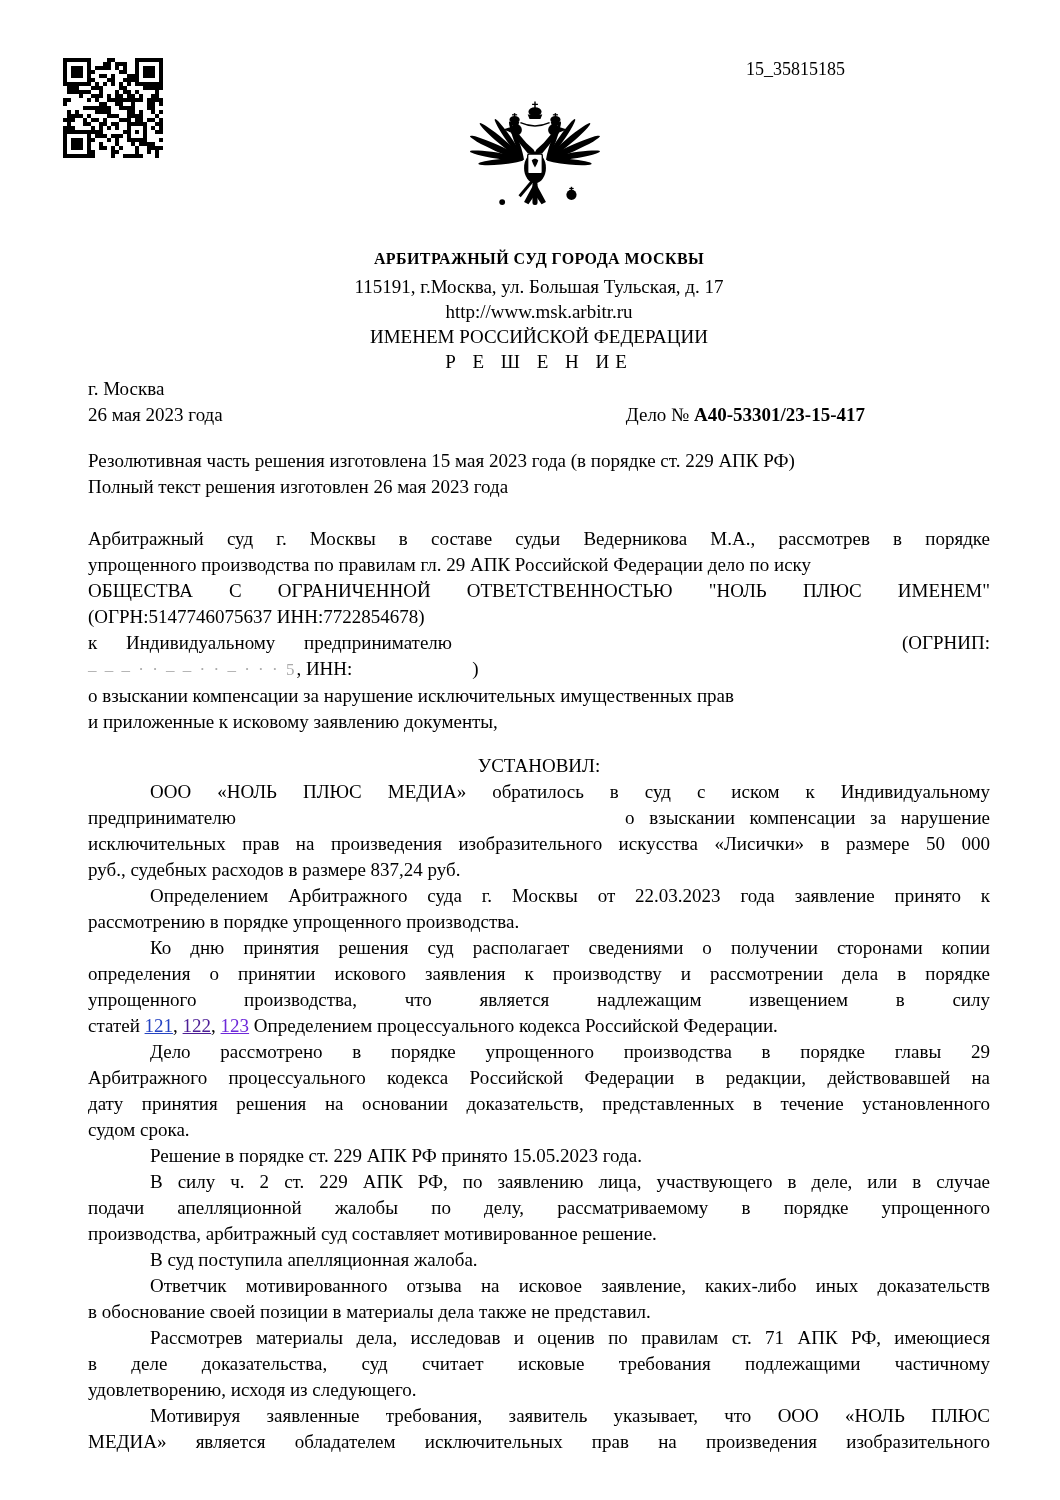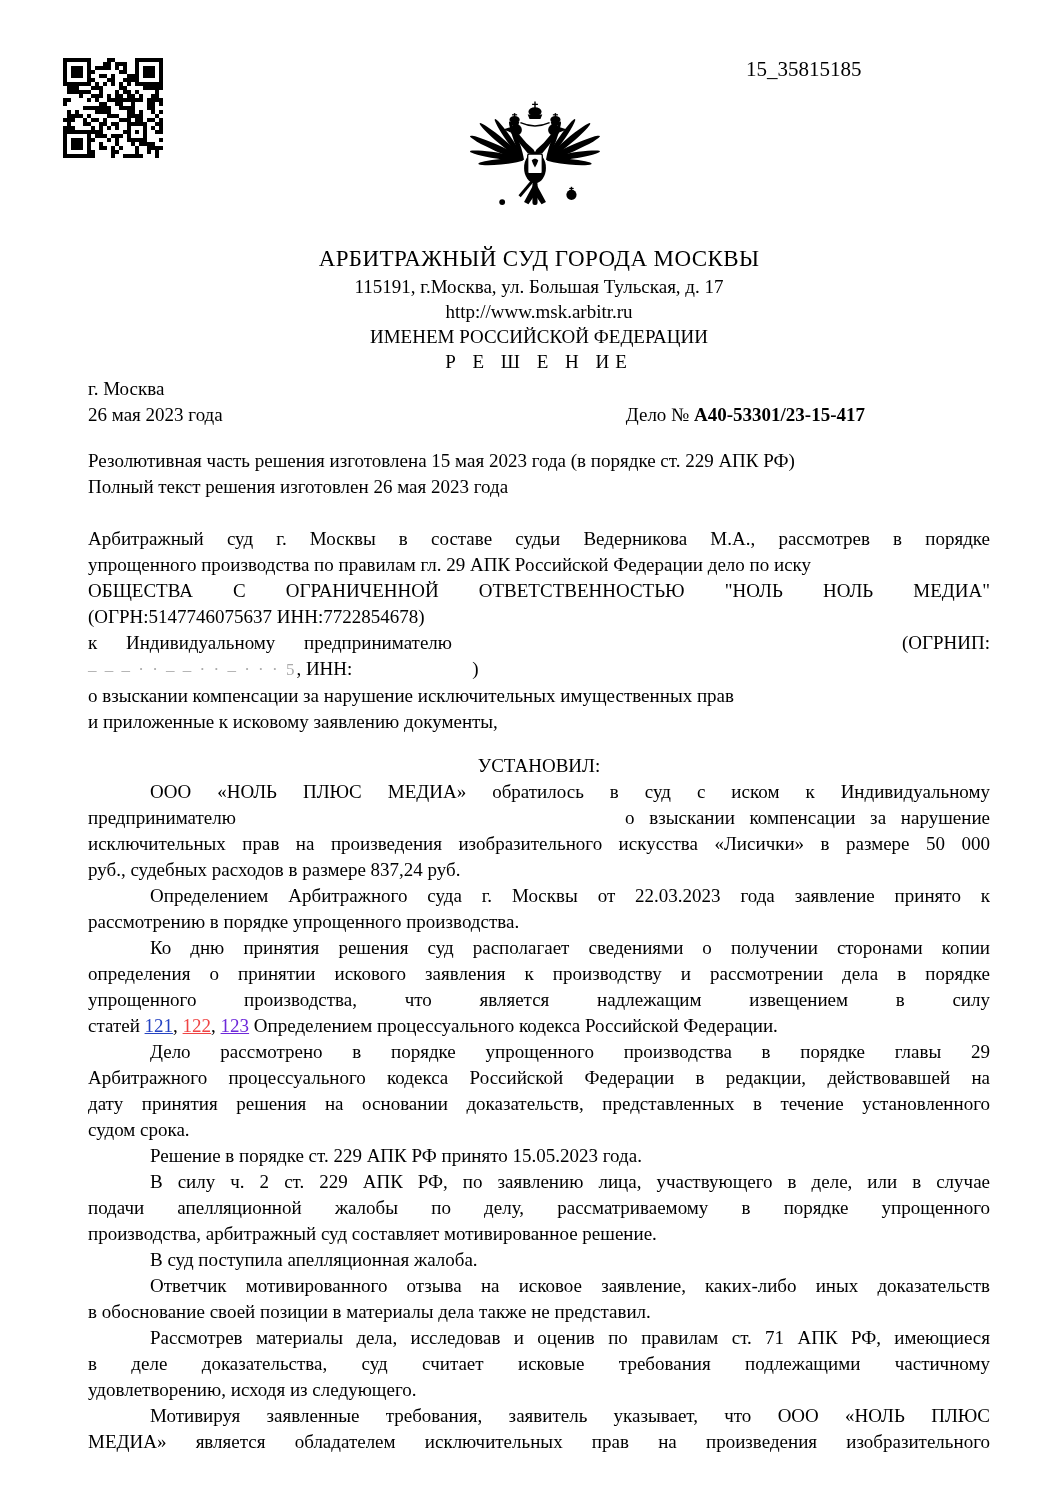--- a/index.html
+++ b/index.html
@@ -1,26 +1,26 @@
 <!DOCTYPE html>
 <html><head>
 <meta charset="utf-8">
 <style>
   html,body{margin:0;padding:0;background:#e8e8e8;}
   .page{
     position:relative;width:1060px;height:1500px;background:#ffffff;
     font-family:"Liberation Serif", "DejaVu Serif", serif;color:#000;
     overflow:hidden;margin:0 auto;
   }
-  .docnum{position:absolute;left:746px;top:59px;font-size:21px;line-height:20px;}
+  .docnum{position:absolute;left:746px;top:59px;font-size:18px;line-height:20px;}
   .qr{position:absolute;left:63px;top:58px;width:100px;height:100px;}
   .emblem{position:absolute;left:460px;top:100px;width:150px;height:124px;}
   .content{position:absolute;left:88px;top:244px;width:902px;font-size:19px;}
   .center{text-align:center;}
-  .court-name{font-weight:normal;font-size:23px;line-height:30px;letter-spacing:.4px;}
+  .court-name{font-weight:bold;font-size:16px;line-height:30px;letter-spacing:.4px;}
   .hline{line-height:25px;}
   .reshenie{letter-spacing:6px;}
   .city{line-height:26px;margin-top:2px;}
   .daterow{display:flex;justify-content:space-between;line-height:26px;}
   .case-wrap{padding-right:125px;text-align:center;}
   .case-num{font-weight:bold;}
   .intro{margin-top:20px;}
   .line{line-height:26px;min-height:26px;}
   .line.j{text-align:justify;text-align-last:justify;}
   .line.ind{text-indent:62px;}
@@ -365,21 +365,21 @@
     <div class="intro">
         <div class="line">Резолютивная часть решения изготовлена 15 мая 2023 года (в порядке ст. 229 АПК РФ)</div>
         <div class="line">Полный текст решения изготовлен 26 мая 2023 года</div>
       </div>
 
     <div class="gap26"></div>
 
     <div>
         <div class="line j">Арбитражный суд г. Москвы в составе судьи Ведерникова М.А., рассмотрев в порядке</div>
         <div class="line">упрощенного производства по правилам гл. 29 АПК Российской Федерации дело по иску</div>
-        <div class="line j">ОБЩЕСТВА С ОГРАНИЧЕННОЙ ОТВЕТСТВЕННОСТЬЮ "НОЛЬ НОЛЬ МЕДИА"</div>
+        <div class="line j">ОБЩЕСТВА С ОГРАНИЧЕННОЙ ОТВЕТСТВЕННОСТЬЮ "НОЛЬ ПЛЮС ИМЕНЕМ"</div>
         <div class="line">(ОГРН:5147746075637 ИНН:7722854678)</div>
       </div>
 
     <div class="flexline">
       <span class="ogrnip-left">к Индивидуальному предпринимателю</span>
       <span>(ОГРНИП:</span>
     </div>
 
     <div class="innline">
       <span class="redacted">– – – · · – – · · – · · · 5</span>
@@ -411,21 +411,21 @@
 
     <div>
         <div class="line j ind">Определением Арбитражного суда г. Москвы от 22.03.2023 года заявление принято к</div>
         <div class="line">рассмотрению в порядке упрощенного производства.</div>
         <div class="line j ind">Ко дню принятия решения суд располагает сведениями о получении сторонами копии</div>
         <div class="line j">определения о принятии искового заявления к производству и рассмотрении дела в порядке</div>
         <div class="line j">упрощенного производства, что является надлежащим извещением в силу</div>
       </div>
 
     <div class="line">
-      <span>статей </span><span class="article-link" style="color: rgb(37, 67, 194);">121</span><span>, </span><span class="article-link" style="color: #ef4444;">122</span><span>, </span><span class="article-link" style="color: #6d28d9;">123</span><span> Определением процессуального кодекса Российской Федерации.</span>
+      <span>статей </span><span class="article-link" style="color: rgb(37, 67, 194);">121</span><span>, </span><span class="article-link" style="color: #4c1d95;">122</span><span>, </span><span class="article-link" style="color: #6d28d9;">123</span><span> Определением процессуального кодекса Российской Федерации.</span>
     </div>
 
     <div>
         <div class="line j ind">Дело рассмотрено в порядке упрощенного производства в порядке главы 29</div>
         <div class="line j">Арбитражного процессуального кодекса Российской Федерации в редакции, действовавшей на</div>
         <div class="line j">дату принятия решения на основании доказательств, представленных в течение установленного</div>
         <div class="line">судом срока.</div>
         <div class="line ind">Решение в порядке ст. 229 АПК РФ принято 15.05.2023 года.</div>
         <div class="line j ind">В силу ч. 2 ст. 229 АПК РФ, по заявлению лица, участвующего в деле, или в случае</div>
         <div class="line j">подачи апелляционной жалобы по делу, рассматриваемому в порядке упрощенного</div>

